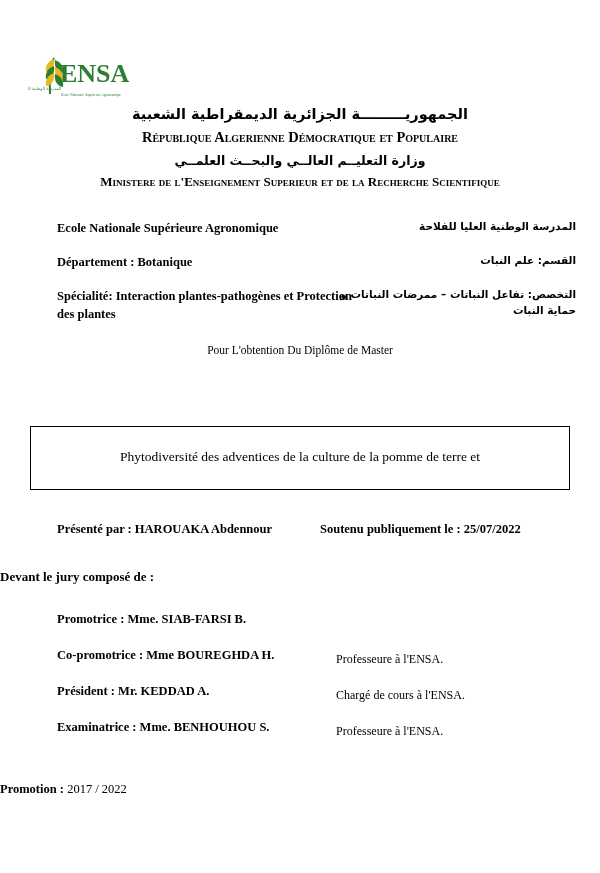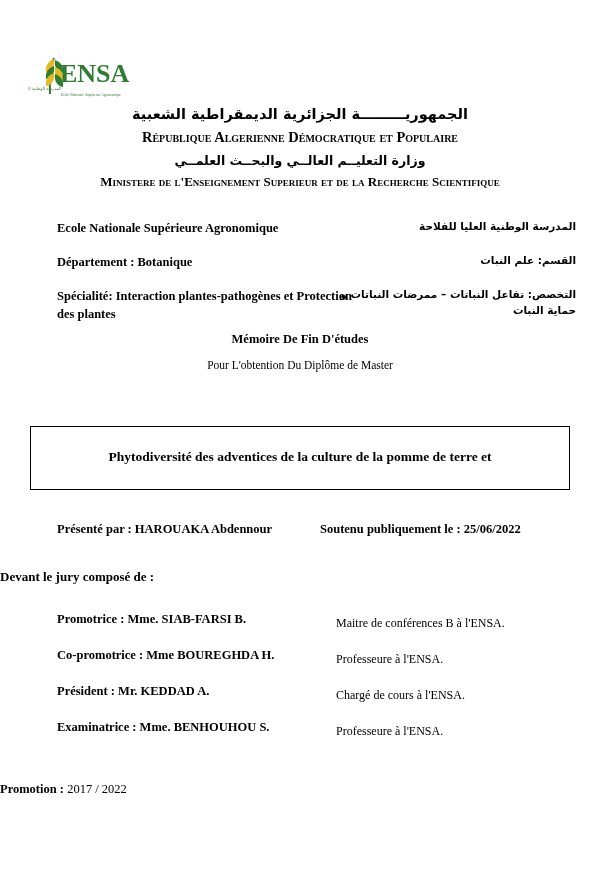--- a/index.html
+++ b/index.html
@@ -136,21 +136,21 @@
     position: absolute;
     left: 30px;
     top: 412px;
     width: 540px;
     box-sizing: border-box;
     border: 1px solid #000000;
     padding: 16px 24px 18px 24px;
     text-align: center;
   }
   .theme-line {
-    font-weight: bold;
+    font-weight: normal;
     font-size: 13.5px;
     line-height: 2.1;
   }
 
   
   .presented {
     position: absolute;
     left: 0;
     top: 508px;
     width: 600px;
@@ -258,39 +258,37 @@
       <div class="inst-fr">Département : Botanique</div>
       <div class="inst-ar">القسم: علم النبات</div>
     </div>
     <div class="inst-row" style="min-height:34px;">
       <div class="inst-fr">Spécialité: Interaction plantes-pathogènes et Protection des plantes</div>
       <div class="inst-ar">التخصص: تفاعل النباتات – ممرضات النباتات و حماية النبات</div>
     </div>
   </div>
 
   <div class="memoire">
-    <div class="memoire-title">Mémoire De Fin D'études</div>
     <div class="memoire-sub">Pour L'obtention Du Diplôme de Master</div>
   </div>
 
   <div class="theme-box">
     <div class="theme-line">Phytodiversité des adventices de la culture de la pomme de terre et</div>
   </div>
 
   <div class="presented">
     <div class="left">Présenté par : HAROUAKA Abdennour</div>
-    <div class="right">Soutenu publiquement le : 25/06/2022</div>
+    <div class="right">Soutenu publiquement le : 25/07/2022</div>
   </div>
 
   <div class="jury-title">Devant le jury composé de :</div>
 
   <div class="jury">
     <div class="jury-row">
       <div class="jury-role">Promotrice : Mme. SIAB-FARSI B.</div>
-      <div class="jury-rank">Maitre de conférences B à l'ENSA.</div>
     </div>
     <div class="jury-row">
       <div class="jury-role">Co-promotrice : Mme BOUREGHDA H.</div>
       <div class="jury-rank">Professeure à l'ENSA.</div>
     </div>
     <div class="jury-row">
       <div class="jury-role">Président : Mr. KEDDAD A.</div>
       <div class="jury-rank">Chargé de cours à l'ENSA.</div>
     </div>
     <div class="jury-row">

